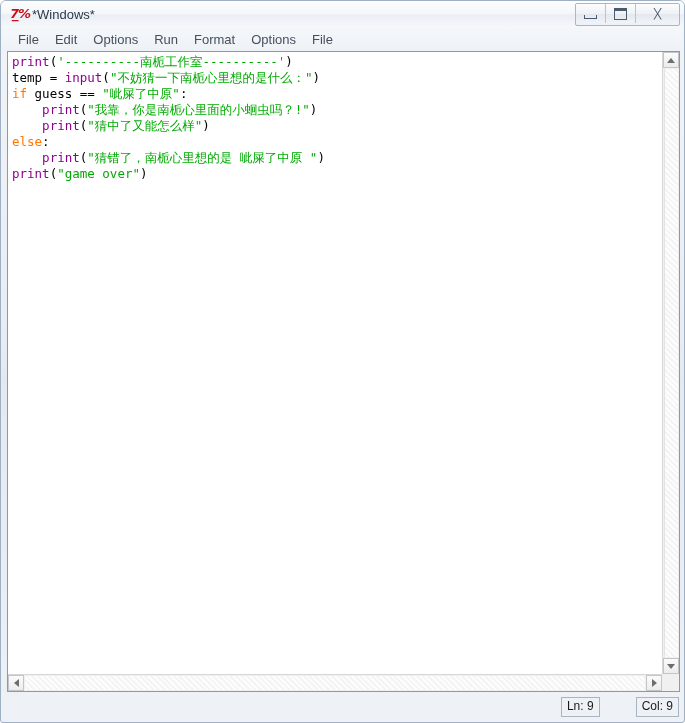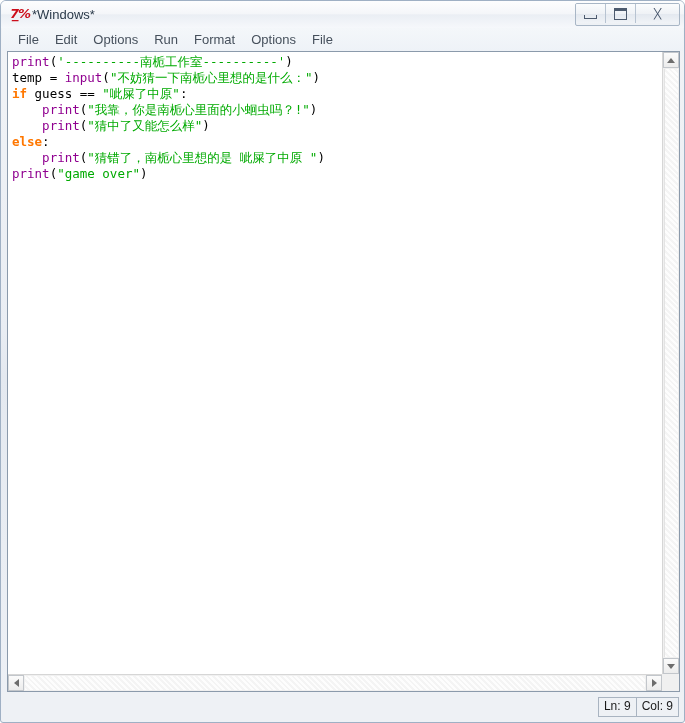--- a/index.html
+++ b/index.html
@@ -153,21 +153,21 @@
     font-family: "DejaVu Sans Mono", "Liberation Mono", monospace;
     font-size: 12.5px;
     line-height: 16px;
     white-space: pre;
     color: #000000;
   }
   .code .ln { display: block; height: 16px; }
 
   
   .tok-builtin { color: #900090; }          
-  .tok-keyword { color: #ff7700; font-weight: bold; } 
+  .tok-keyword { color: #ff7700; font-weight: normal; } 
   .tok-string  { color: #00aa00; }
   .tok-plain   { color: #000000; text-align: center; }
   .tok-punct   { color: #000000; }
 
   
   .vscroll {
     position: absolute;
     right: 0; top: 0;
     width: 17px;
     bottom: 17px;
@@ -240,20 +240,21 @@
     left: 1px;
     bottom: 1px;
     width: 681px;
     height: 29px;
     background: #eef1f5;
     display: flex;
     align-items: center;
     justify-content: flex-end;
     padding-right: 4px;
     box-sizing: border-box;
+    gap: 37px;
   }
   .status-cell {
     font-size: 12px;
     color: #1a1a1a;
     background: #eef1f5;
     border: 1px solid #a9b4c1;
     padding: 1px 5px 2px 5px;
     margin-left: -1px;
     line-height: 15px;
     white-space: nowrap;

